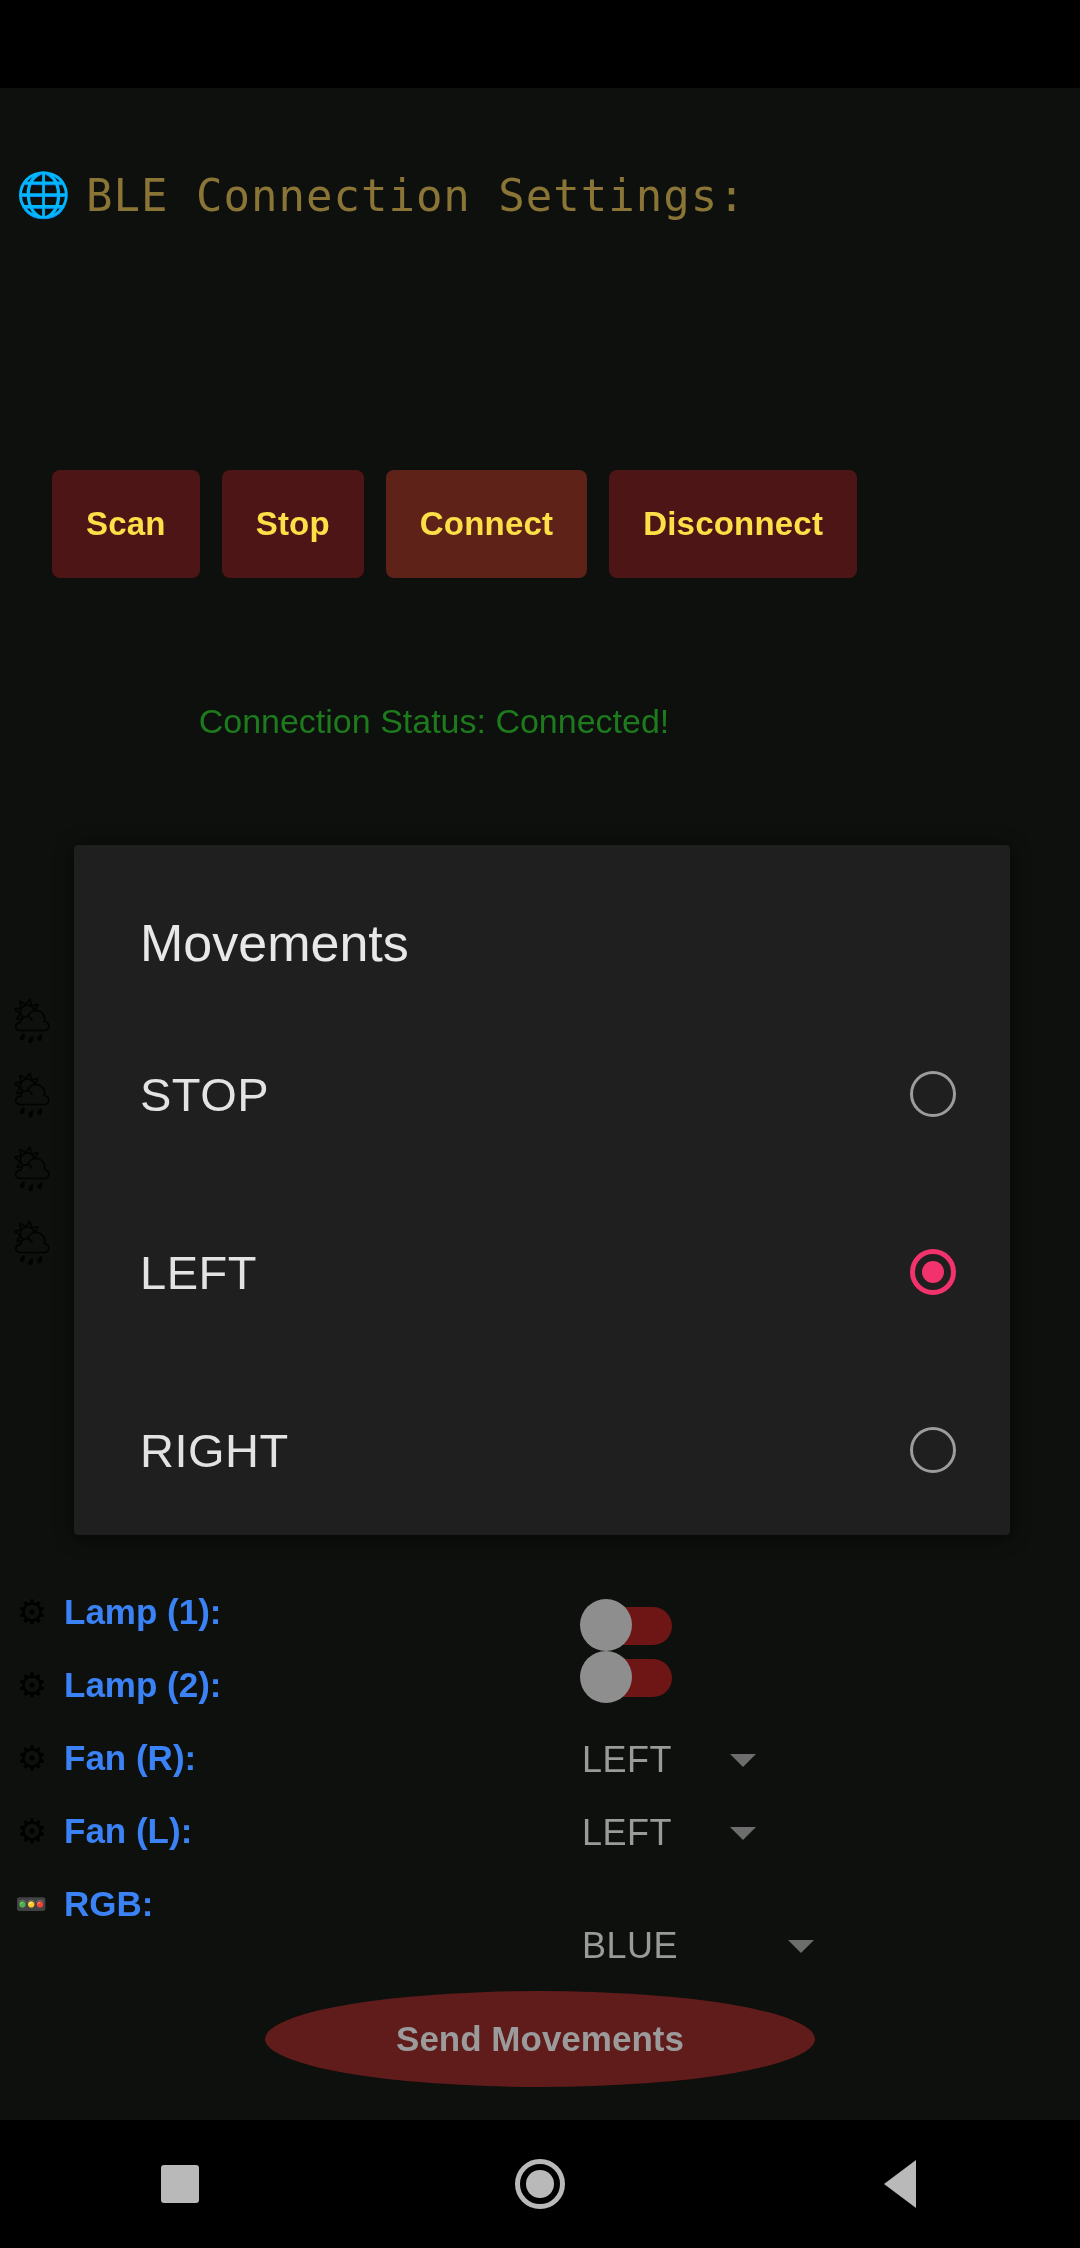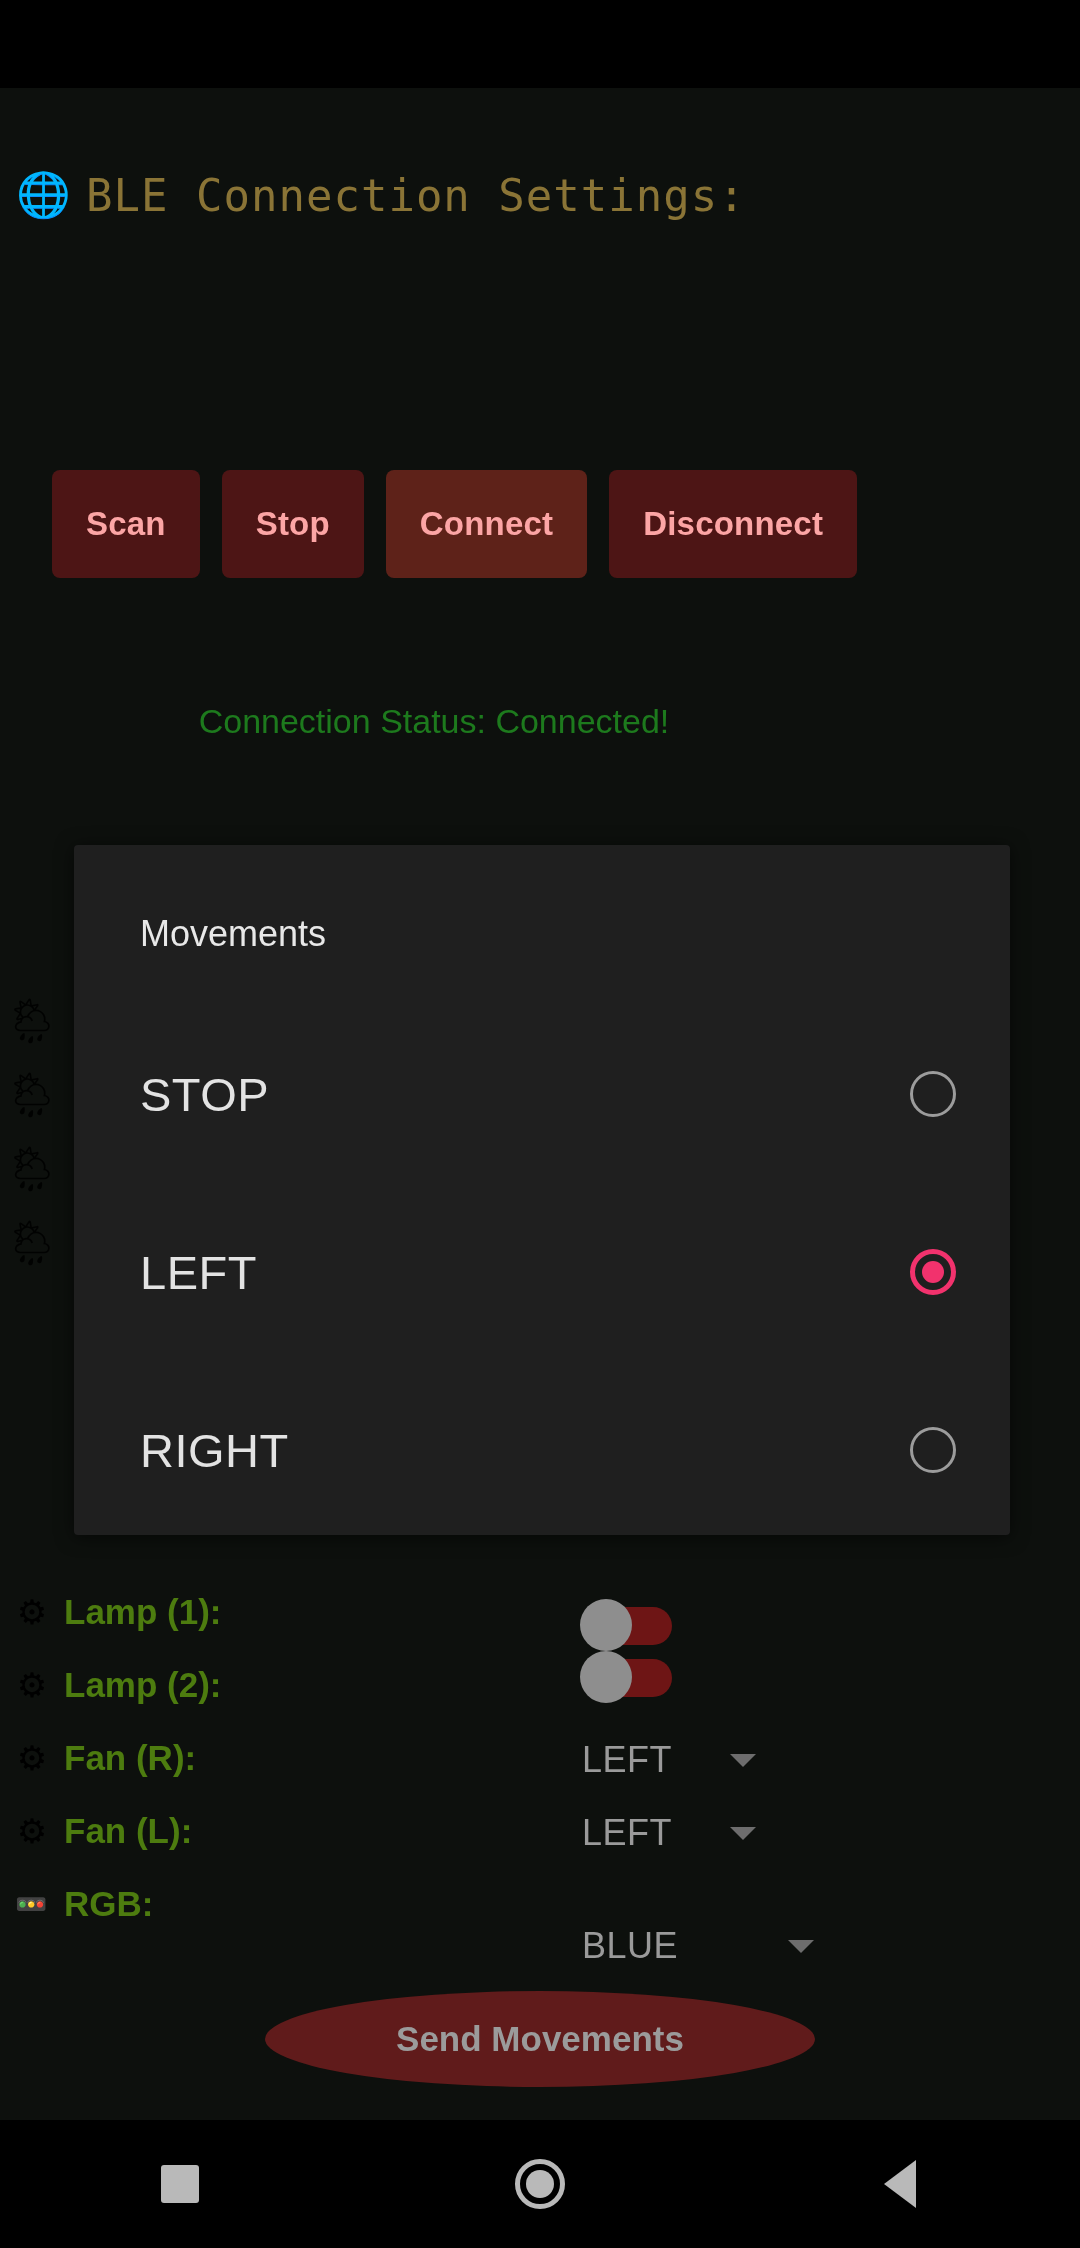--- a/index.html
+++ b/index.html
@@ -72,21 +72,21 @@
     align-items: center;
     gap: 22px;
     padding-left: 52px;
     box-sizing: border-box;
   }
   .conn-btn {
     height: 108px;
     border: none;
     border-radius: 8px;
     background: #4d1515;
-    color: #fca5a5;
+    color: #fde047;
     font-family: "Liberation Sans", sans-serif;
     font-size: 33px;
     font-weight: bold;
     padding: 18px 34px;
     cursor: pointer;
     letter-spacing: .2px;
   }
   .conn-btn.is-active {
     background: #5e2219;
   }
@@ -126,21 +126,21 @@
     width: 936px;
     height: 690px;
     background: #1f1f1f;
     border-radius: 4px;
     box-shadow: 0 2px 18px rgba(0,0,0,.6);
   }
   #dialog-title {
     position: absolute;
     left: 66px;
     top: 68px;
-    font-size: 36px;
+    font-size: 52px;
     color: #e8e8e8;
     font-family: "Liberation Sans", sans-serif;
   }
   #movement-list {
     position: absolute;
     left: 0;
     top: 160px;
     width: 936px;
   }
   .movement-row {
@@ -199,21 +199,21 @@
     font-size: 34px;
     width: 44px;
     text-align: center;
     line-height: 1;
     flex: none;
   }
   .ctl-icon.rgb-icon { font-size: 26px; }
   .ctl-label {
     font-size: 35px;
     font-weight: bold;
-    color: #4d7c0f;
+    color: #3b82f6;
     font-family: "Liberation Sans", sans-serif;
     margin-left: 10px;
     white-space: nowrap;
   }
 
   
   .switch {
     position: absolute;
     width: 92px;
     height: 52px;

